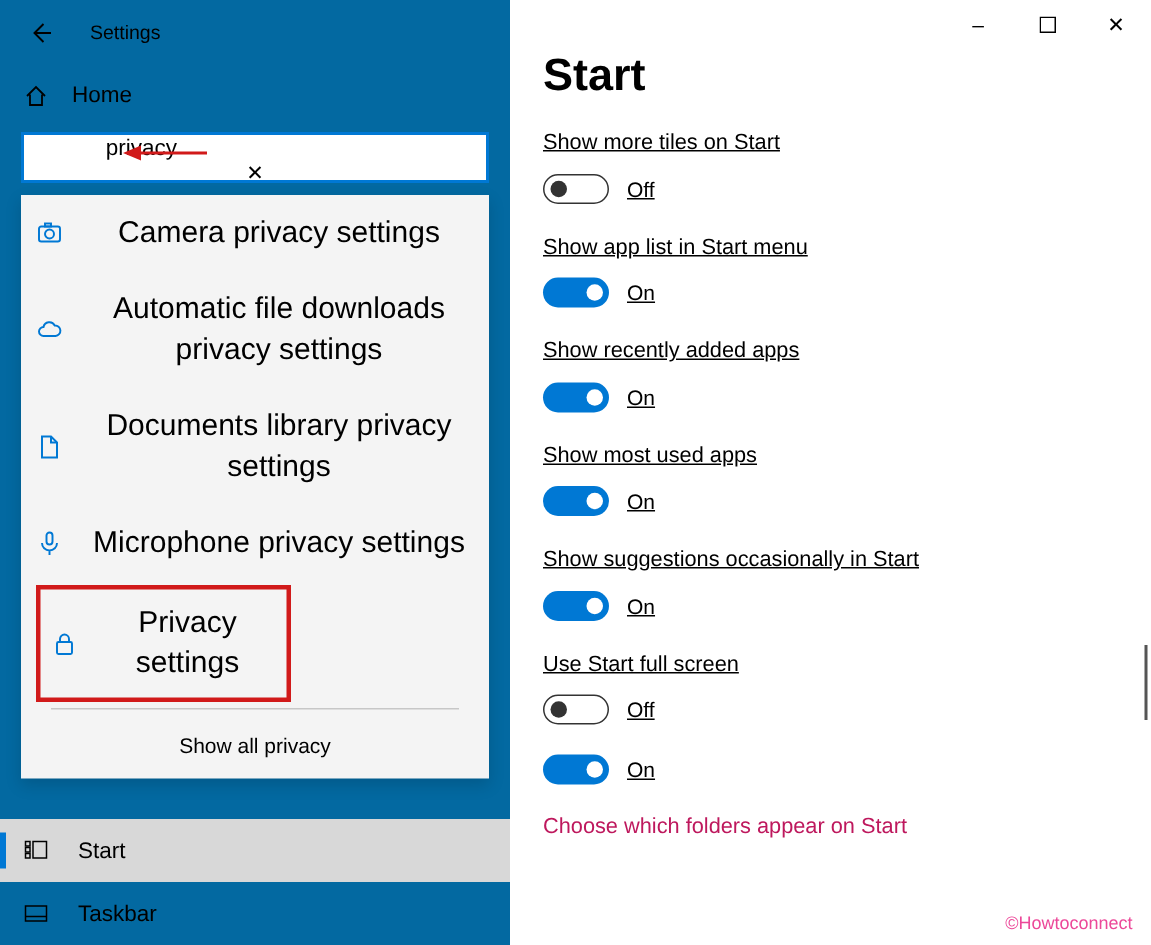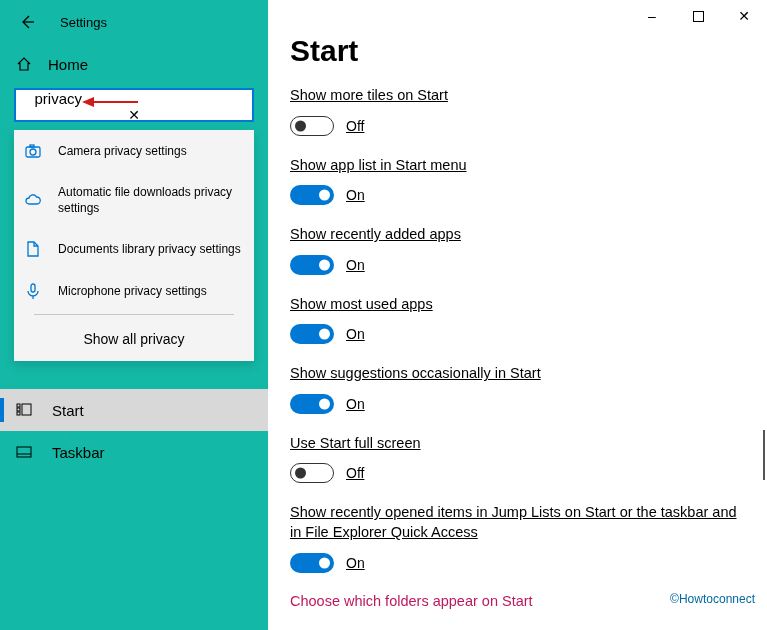--- a/index.html
+++ b/index.html
@@ -6,21 +6,21 @@
   body {
     font-family: "Segoe UI", Arial, sans-serif;
     font-size: 14px;
     color: #000;
     background: #fff;
     width: 767px;
     height: 630px;
     overflow: hidden;
   }
   .window { width: 767px; height: 630px; display: flex; }
-  .left  { width: 268px; background: #14b8a6; display: flex; flex-direction: column; }
+  .left  { width: 340px; background: #0369a1; display: flex; flex-direction: column; }
   .right { flex: 1; background: #fff; position: relative; padding: 10px 22px 0 22px; }
 
   
   .titlebar-l { height: 44px; display: flex; align-items: center; padding-left: 16px; font-size: 13px; }
   .titlebar-l .back { width: 22px; height: 22px; display: flex; align-items: center; justify-content: center; margin-right: 22px; }
   .titlebar-r { position: absolute; top: 0; right: 0; height: 32px; display: flex; }
   .titlebar-r .ctl { width: 46px; height: 32px; display: flex; align-items: center; justify-content: center; }
 
   
   .home-row { height: 40px; display: flex; align-items: center; padding-left: 16px; font-size: 15px; }
@@ -46,21 +46,22 @@
 
   
   .suggest {
     margin: 0 14px 0 14px;
     background: #f4f4f4;
     box-shadow: 0 4px 10px rgba(0,0,0,0.15);
   }
   .sug-item {
     display: flex; align-items: center;
     padding: 12px 12px 12px 10px;
-    font-size: 12px;
+    font-size: 20px;
+    text-align: center;
   }
   .sug-item .ic { width: 20px; margin-right: 14px; display:flex; color:#0078d4; }
   .sug-item .label { flex: 1; line-height: 1.35; }
   .sug-item.highlight { border: 3px solid #d11a1a; margin: 2px 14px 4px 10px; padding: 9px 9px 9px 7px; width: 148px; box-sizing: content-box; }
   .sug-divider { height: 1px; background: #c7c7c7; margin: 2px 20px; }
   .sug-all { text-align: center; padding: 14px 0; font-size: 14px; }
 
   
   .nav-gap { height: 28px; }
   .nav-item {
@@ -92,22 +93,22 @@
   .toggle.on .knob  { background: #fff; right: 4px; }
   .toggle.off .knob { background: #333; left: 4px; }
   .toggle-state { font-size: 14px; }
   .link { color: #be185d; font-size: 14.5px; margin-top: 6px; cursor:pointer; }
 
   .scrollhint {
     position: absolute; right: 2px; top: 430px; width: 2px; height: 50px; background:#555;
   }
 
   .watermark {
-    position: absolute; right: 12px; bottom: 24px;
-    color: #0369a1; font-size: 12px;
+    position: absolute; right: 12px; bottom: 8px;
+    color: #ec4899; font-size: 12px;
   }
 </style>
 </head>
 <body>
 
 <div class="window">
 
   <div class="left">
     <div class="titlebar-l">
       <div class="back">
@@ -170,20 +171,29 @@
         <span class="label">Documents library privacy settings</span>
       </div>
       <div class="sug-item">
         <span class="ic">
           <svg width="18" height="18" viewBox="0 0 18 18">
               <rect x="7" y="2" width="4" height="8" rx="2" fill="none" stroke="#0078d4" stroke-width="1.3"></rect>
               <path d="M4 9a5 5 0 0 0 10 0M9 14v3" fill="none" stroke="#0078d4" stroke-width="1.3"></path>
             </svg>
         </span>
         <span class="label">Microphone privacy settings</span>
+      </div>
+      <div class="sug-item highlight">
+        <span class="ic">
+          <svg width="18" height="18" viewBox="0 0 18 18">
+              <rect x="4" y="8" width="10" height="8" rx="1" fill="none" stroke="#0078d4" stroke-width="1.3"></rect>
+              <path d="M6 8V6a3 3 0 0 1 6 0v2" fill="none" stroke="#0078d4" stroke-width="1.3"></path>
+            </svg>
+        </span>
+        <span class="label">Privacy settings</span>
       </div>
       <div class="sug-divider"></div>
       <div class="sug-all">Show all privacy</div>
     </div>
 
     <div class="nav-gap"></div>
     <div class="nav-item active">
       <span class="ic">
         <svg width="16" height="16" viewBox="0 0 16 16">
             <rect x="1" y="2" width="3" height="3" fill="none" stroke="#000"></rect>
@@ -267,21 +277,20 @@
         <div class="setting">
           <div class="lbl">Use Start full screen</div>
           <div class="toggle-row">
             <div class="toggle off">
               <div class="knob"></div>
             </div>
             <span class="toggle-state">Off</span>
           </div>
         </div>
         <div class="setting">
-          <div class="lbl">Show recently opened items in Jump Lists on Start or the taskbar and in File Explorer Quick Access</div>
           <div class="toggle-row">
             <div class="toggle on">
               <div class="knob"></div>
             </div>
             <span class="toggle-state">On</span>
           </div>
         </div>
       </div>
 
     <div class="link">Choose which folders appear on Start</div>

